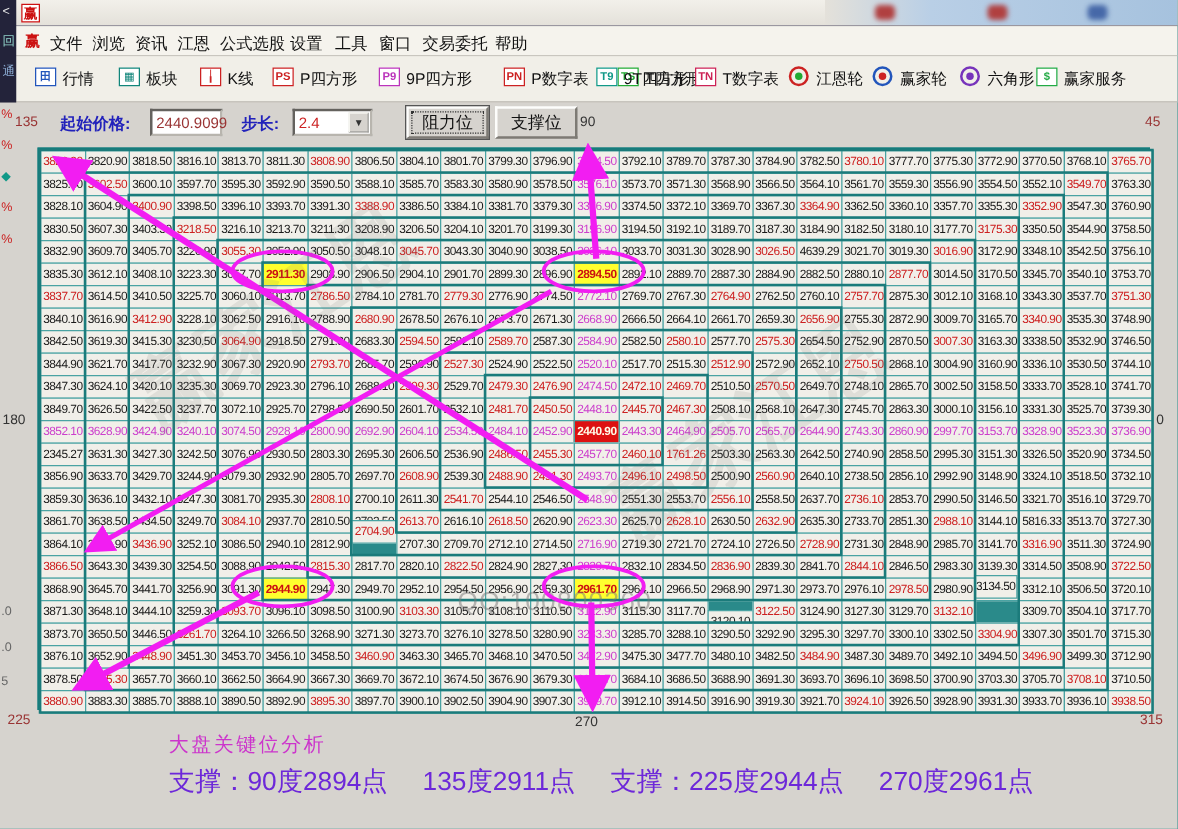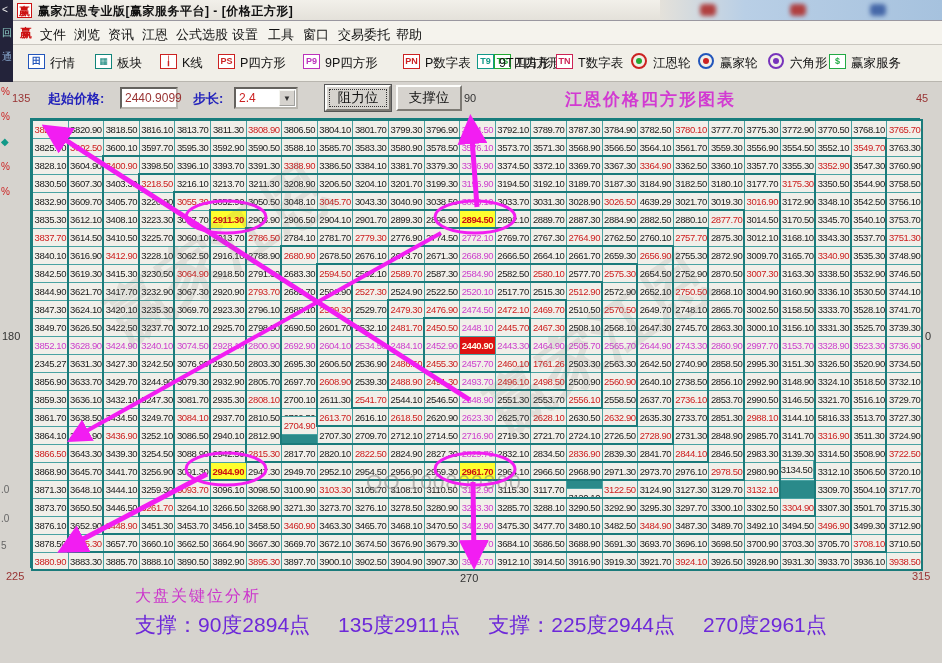--- a/index.html
+++ b/index.html
@@ -63,21 +63,20 @@
 </head>
 <body>
 
 <div id="titlebar" class="abs">
   <div id="title-blur" class="abs">
     <div class="blurdot" style="left:40px;background:#b04040;"></div>
     <div class="blurdot" style="left:130px;background:#b04040;"></div>
     <div class="blurdot" style="left:210px;background:#4668a8;"></div>
   </div>
   <div id="win-logo" class="abs">赢</div>
-  <div id="window-title" class="abs">赢家江恩专业版[赢家服务平台] - [价格正方形]</div>
 </div>
 
 <div id="menubar" class="abs">
   <div id="menu-logo" class="abs">赢</div>
 <div class="menu-item" style="left: 40px;">文件</div>
     <div class="menu-item" style="left: 74px;">浏览</div>
     <div class="menu-item" style="left: 108px;">资讯</div>
     <div class="menu-item" style="left: 142px;">江恩</div>
     <div class="menu-item" style="left: 176px;">公式选股</div>
     <div class="menu-item" style="left: 232px;">设置</div>
@@ -151,21 +150,20 @@
 <div id="controls" class="abs">
   <div class="ctl-label" style="left:48px;top:8px;">起始价格:</div>
   <div class="ctl-input" style="left:120px;top:5px;width:58px;height:22px;">2440.9099</div>
   <div class="ctl-label" style="left:193px;top:8px;">步长:</div>
   <div class="ctl-input" style="left:234px;top:5px;width:64px;height:22px;color:#cc2222;">
     <span>2.4</span>
     <span id="combo-btn">▼</span>
   </div>
   <div class="btn focused" style="left:325px;top:3px;">阻力位</div>
   <div class="btn" style="left:396px;top:3px;">支撑位</div>
-  <div id="chart-title" style="left:565px;top:6px;">江恩价格四方形图表</div>
 </div>
 
 <div id="left-strip-top" class="abs">
     <div class="strip-glyph" style="left: 2px; top: 4px; color: rgb(238, 238, 238);">&lt;</div>
     <div class="strip-glyph" style="left: 2px; top: 26px; color: rgb(143, 208, 200);">回</div>
     <div class="strip-glyph" style="left: 2px; top: 50px; color: rgb(143, 176, 216);">通</div>
   </div>
 
 <div id="grid" class="abs">
     <div class="cell red" style="left: 0px; top: 0px; width: 36.6px; height: 19px; line-height: 17px;">3823.30</div>

